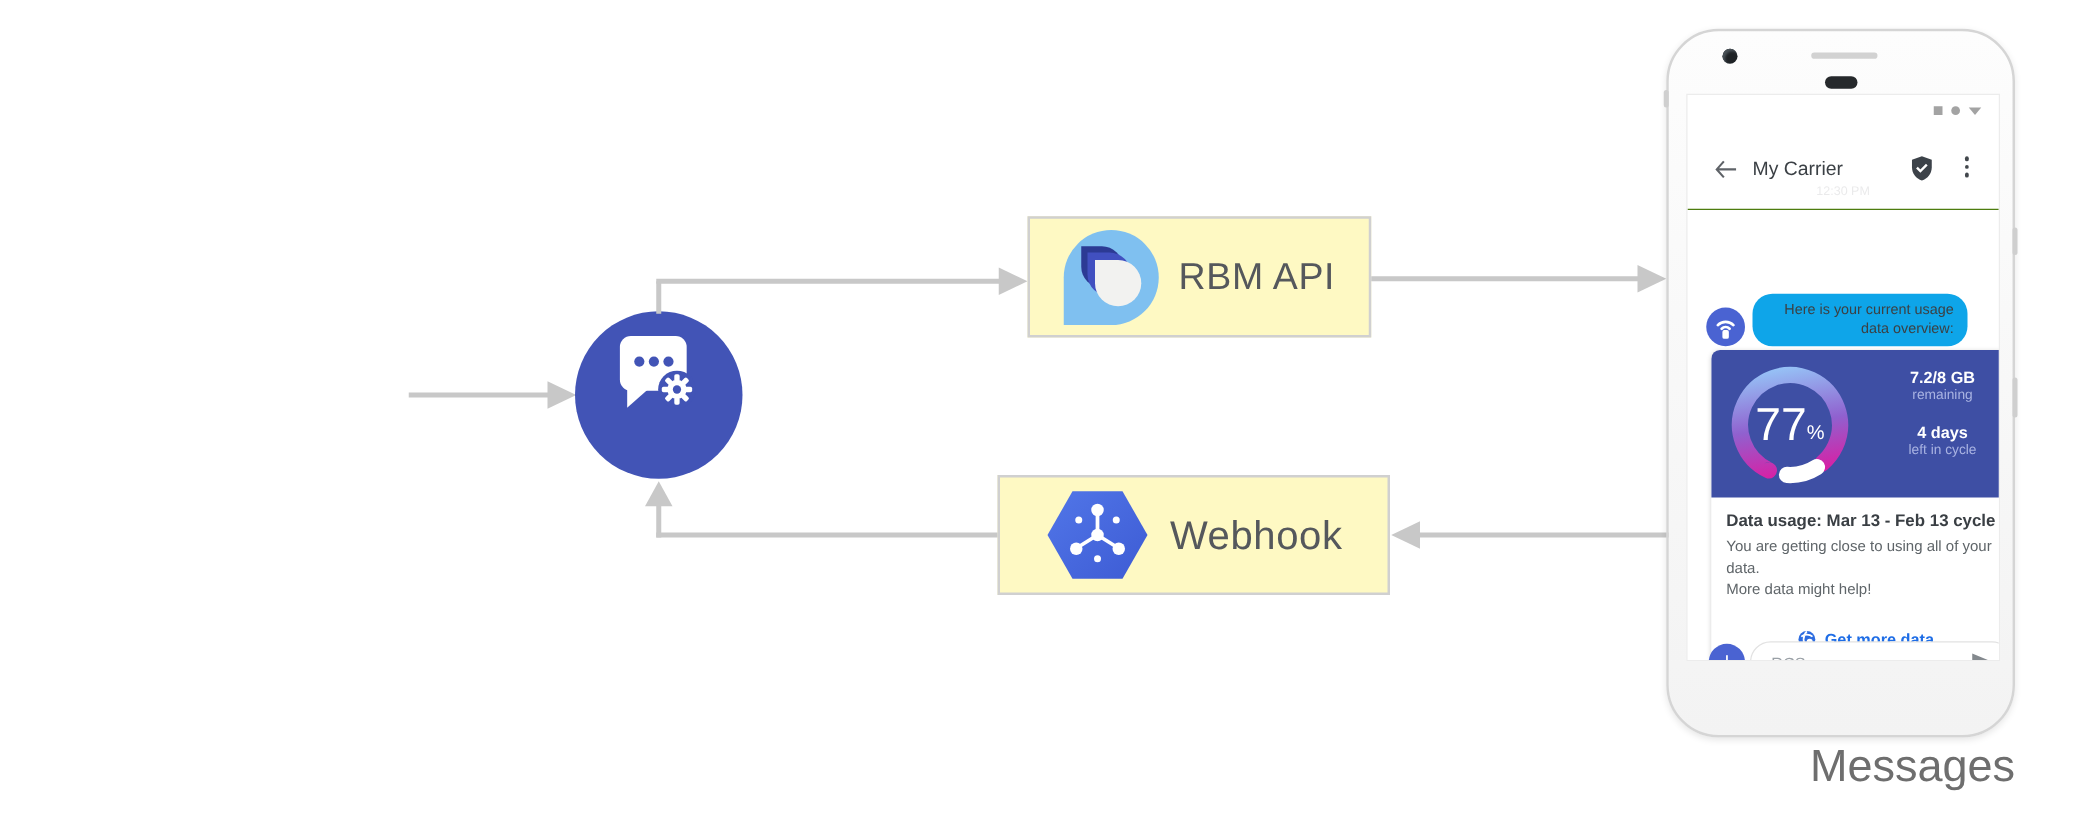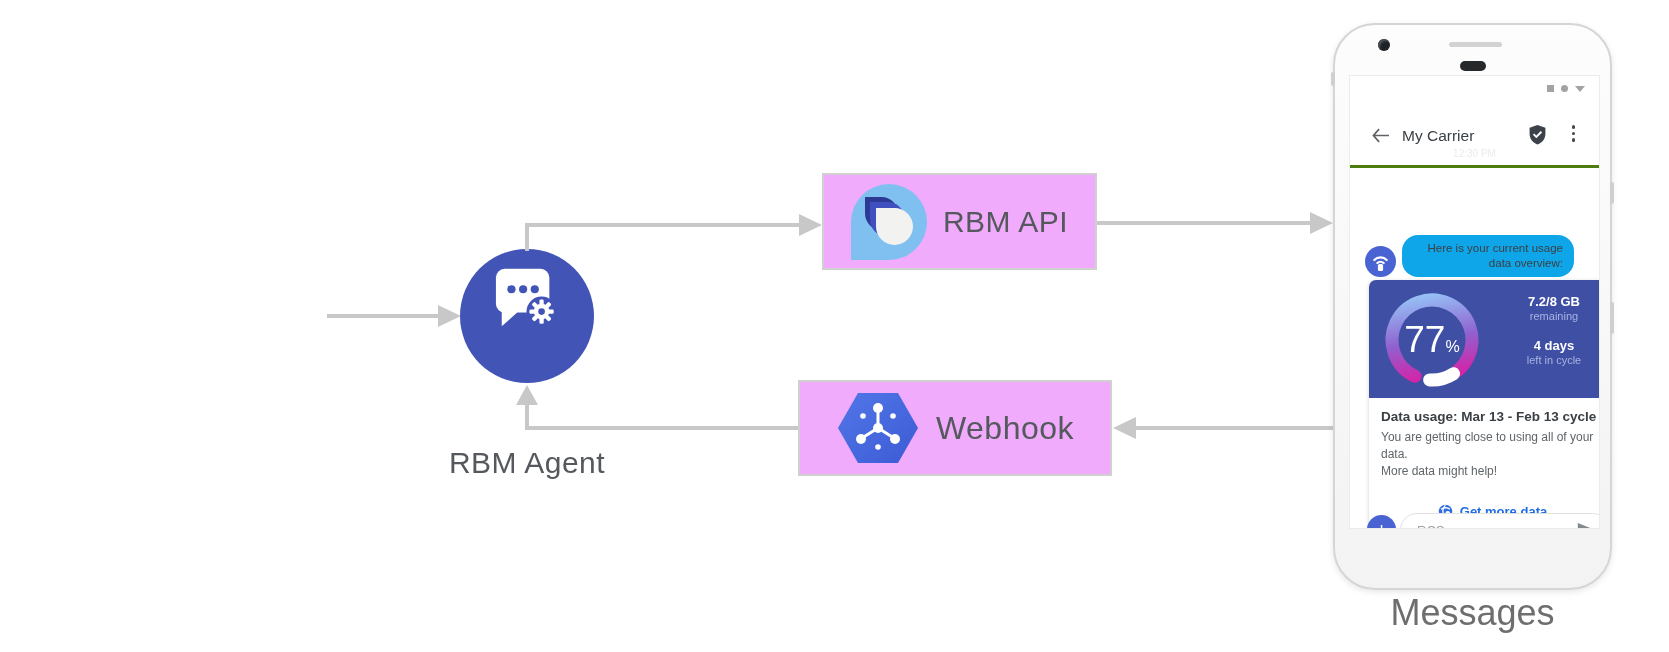--- a/index.html
+++ b/index.html
@@ -8,21 +8,21 @@
     --label:#55585c;
     --agent-blue:#4254b6;
     --card-indigo:#3e4fa4;
     --bubble-blue:#4a63d2;
     --link-blue:#1e6de6;
   }
   html,body{margin:0;padding:0;background:#fff;}
   body{font-family:"Liberation Sans","DejaVu Sans",sans-serif;}
   #canvas{position:relative;width:1669px;height:652px;background:#fff;overflow:hidden;}
   .abs{position:absolute;}
-  .node-box{position:absolute;border:2px solid var(--box-border);background:#f0abfc;
+  .node-box{position:absolute;border:2px solid var(--box-border);background:#fef9c3;
     display:flex;align-items:center;justify-content:center;box-sizing:border-box;}
   .node-label{font-size:30px;font-weight:300;color:var(--label);letter-spacing:.5px;white-space:nowrap;}
   .h-line{position:absolute;height:4px;background:var(--arrow);}
   .v-line{position:absolute;width:4px;background:var(--arrow);}
   .arr-right{position:absolute;width:0;height:0;border-top:11px solid transparent;
     border-bottom:11px solid transparent;border-left:23px solid var(--arrow);}
   .arr-left{position:absolute;width:0;height:0;border-top:11px solid transparent;
     border-bottom:11px solid transparent;border-right:23px solid var(--arrow);}
   .arr-up{position:absolute;width:0;height:0;border-left:11px solid transparent;
     border-right:11px solid transparent;border-bottom:20px solid var(--arrow);}
@@ -47,21 +47,21 @@
   .card-body{padding:11px 12px 12px 12px;}
   .cb-title{font-size:13.5px;font-weight:bold;color:#3a3f44;}
   .cb-text{font-size:12px;color:#5f6569;margin-top:5px;line-height:1.4;}
   .cb-action{margin-top:25px;display:flex;align-items:center;justify-content:center;gap:7px;cursor:pointer;}
   .cb-action span{font-size:13px;font-weight:bold;color:var(--link-blue);}
   .pill{position:absolute;left:50px;top:437px;width:210px;height:33px;border:1.5px solid #e2e2e2;
     border-radius:17px;background:#fff;box-sizing:border-box;}
   .pill input{border:0;outline:0;background:transparent;width:150px;height:28px;margin:1px 0 0 14px;
     font-size:13px;color:#6f757b;font-family:inherit;}
   .pill input::placeholder{color:#9aa0a6;}
-  .caption{position:absolute;left:1333px;top:592px;width:279px;text-align:center;
+  .caption{position:absolute;left:1333px;top:592px;width:279px;text-align:right;
     font-size:36px;font-weight:300;color:#6e6e6e;}
   .nub{position:absolute;background:#cfcfcf;border-radius:2px;}
 </style>
 </head>
 <body>
 
 <div id="canvas">
 
 
   <div class="h-line" style="left:327px;top:314px;width:112px;"></div>
@@ -99,23 +99,20 @@
           <g transform="rotate(270)">
               <rect x="-2.2" y="-12.5" width="4.4" height="6" rx="1.4"></rect>
             </g>
           <g transform="rotate(315)">
               <rect x="-2.2" y="-12.5" width="4.4" height="6" rx="1.4"></rect>
             </g>
         </g>
         <circle r="3.4" fill="#4254b6"></circle>
       </g>
     </svg>
-  </div>
-  <div class="abs" style="left:427px;top:446px;width:200px;text-align:center;">
-    <span class="node-label">RBM Agent</span>
   </div>
 
   <div class="v-line" style="left:525px;top:225px;height:26px;"></div>
   <div class="h-line" style="left:525px;top:223px;width:276px;"></div>
   <div class="arr-right" style="left:799px;top:214px;"></div>
 
   <div class="node-box" style="left:822px;top:173px;width:275px;height:97px;gap:16px;">
     <div style="position:relative;width:76px;height:76px;">
       <div class="abs" style="left:0;top:0;width:76px;height:76px;background:#7fc0f0;border-radius:50% 50% 50% 0;"></div>
       <div class="abs" style="left:14px;top:13px;width:33px;height:33px;background:#2c3a94;border-radius:0 50% 50% 50%;"></div>
@@ -172,21 +169,21 @@
     <div class="nub" style="left:-4px;top:47px;width:4px;height:14px;"></div>
 
     <div class="screen">
 
       <div class="abs" style="right:14px;top:9px;display:flex;align-items:center;gap:7px;">
         <span class="status-ic" style="width:7px;height:7px;background:#a3a3a3;"></span>
         <span class="status-ic" style="width:7px;height:7px;border-radius:50%;background:#a3a3a3;"></span>
         <span class="status-ic" style="width:0;height:0;border-left:5px solid transparent;border-right:5px solid transparent;border-top:6px solid #a3a3a3;"></span>
       </div>
 
-      <div class="abs" style="left:0;top:26px;width:100%;height:66px;border-bottom:3px solid #4d7c0f;box-sizing:border-box;">
+      <div class="abs" style="left:0;top:26px;width:100%;height:66px;border-bottom:1px solid #4d7c0f;box-sizing:border-box;">
         <svg width="17" height="15" viewBox="0 0 24 20" style="position:absolute;left:22px;top:26px;">
           <path d="M10 1 L2 10 L10 19 M2 10 L24 10" stroke="#5f6368" stroke-width="2.4" fill="none"></path>
         </svg>
         <span class="hdr-title abs" style="left:52px;top:25px;">My Carrier</span>
         <svg width="19" height="21" viewBox="0 0 24 26" style="position:absolute;right:52px;top:22px;">
           <path d="M12 1 L22 4.5 V12 C22 18.5 17.8 23.4 12 25.5 C6.2 23.4 2 18.5 2 12 V4.5 Z" fill="#3c4249"></path>
           <path d="M7 12.5 L10.5 16 L17 9.5" stroke="#ffffff" stroke-width="2.4" fill="none"></path>
         </svg>
         <div class="abs" style="right:24px;top:23px;display:flex;flex-direction:column;gap:3px;">
           <span style="width:3.5px;height:3.5px;border-radius:50%;background:#42474c;"></span>

